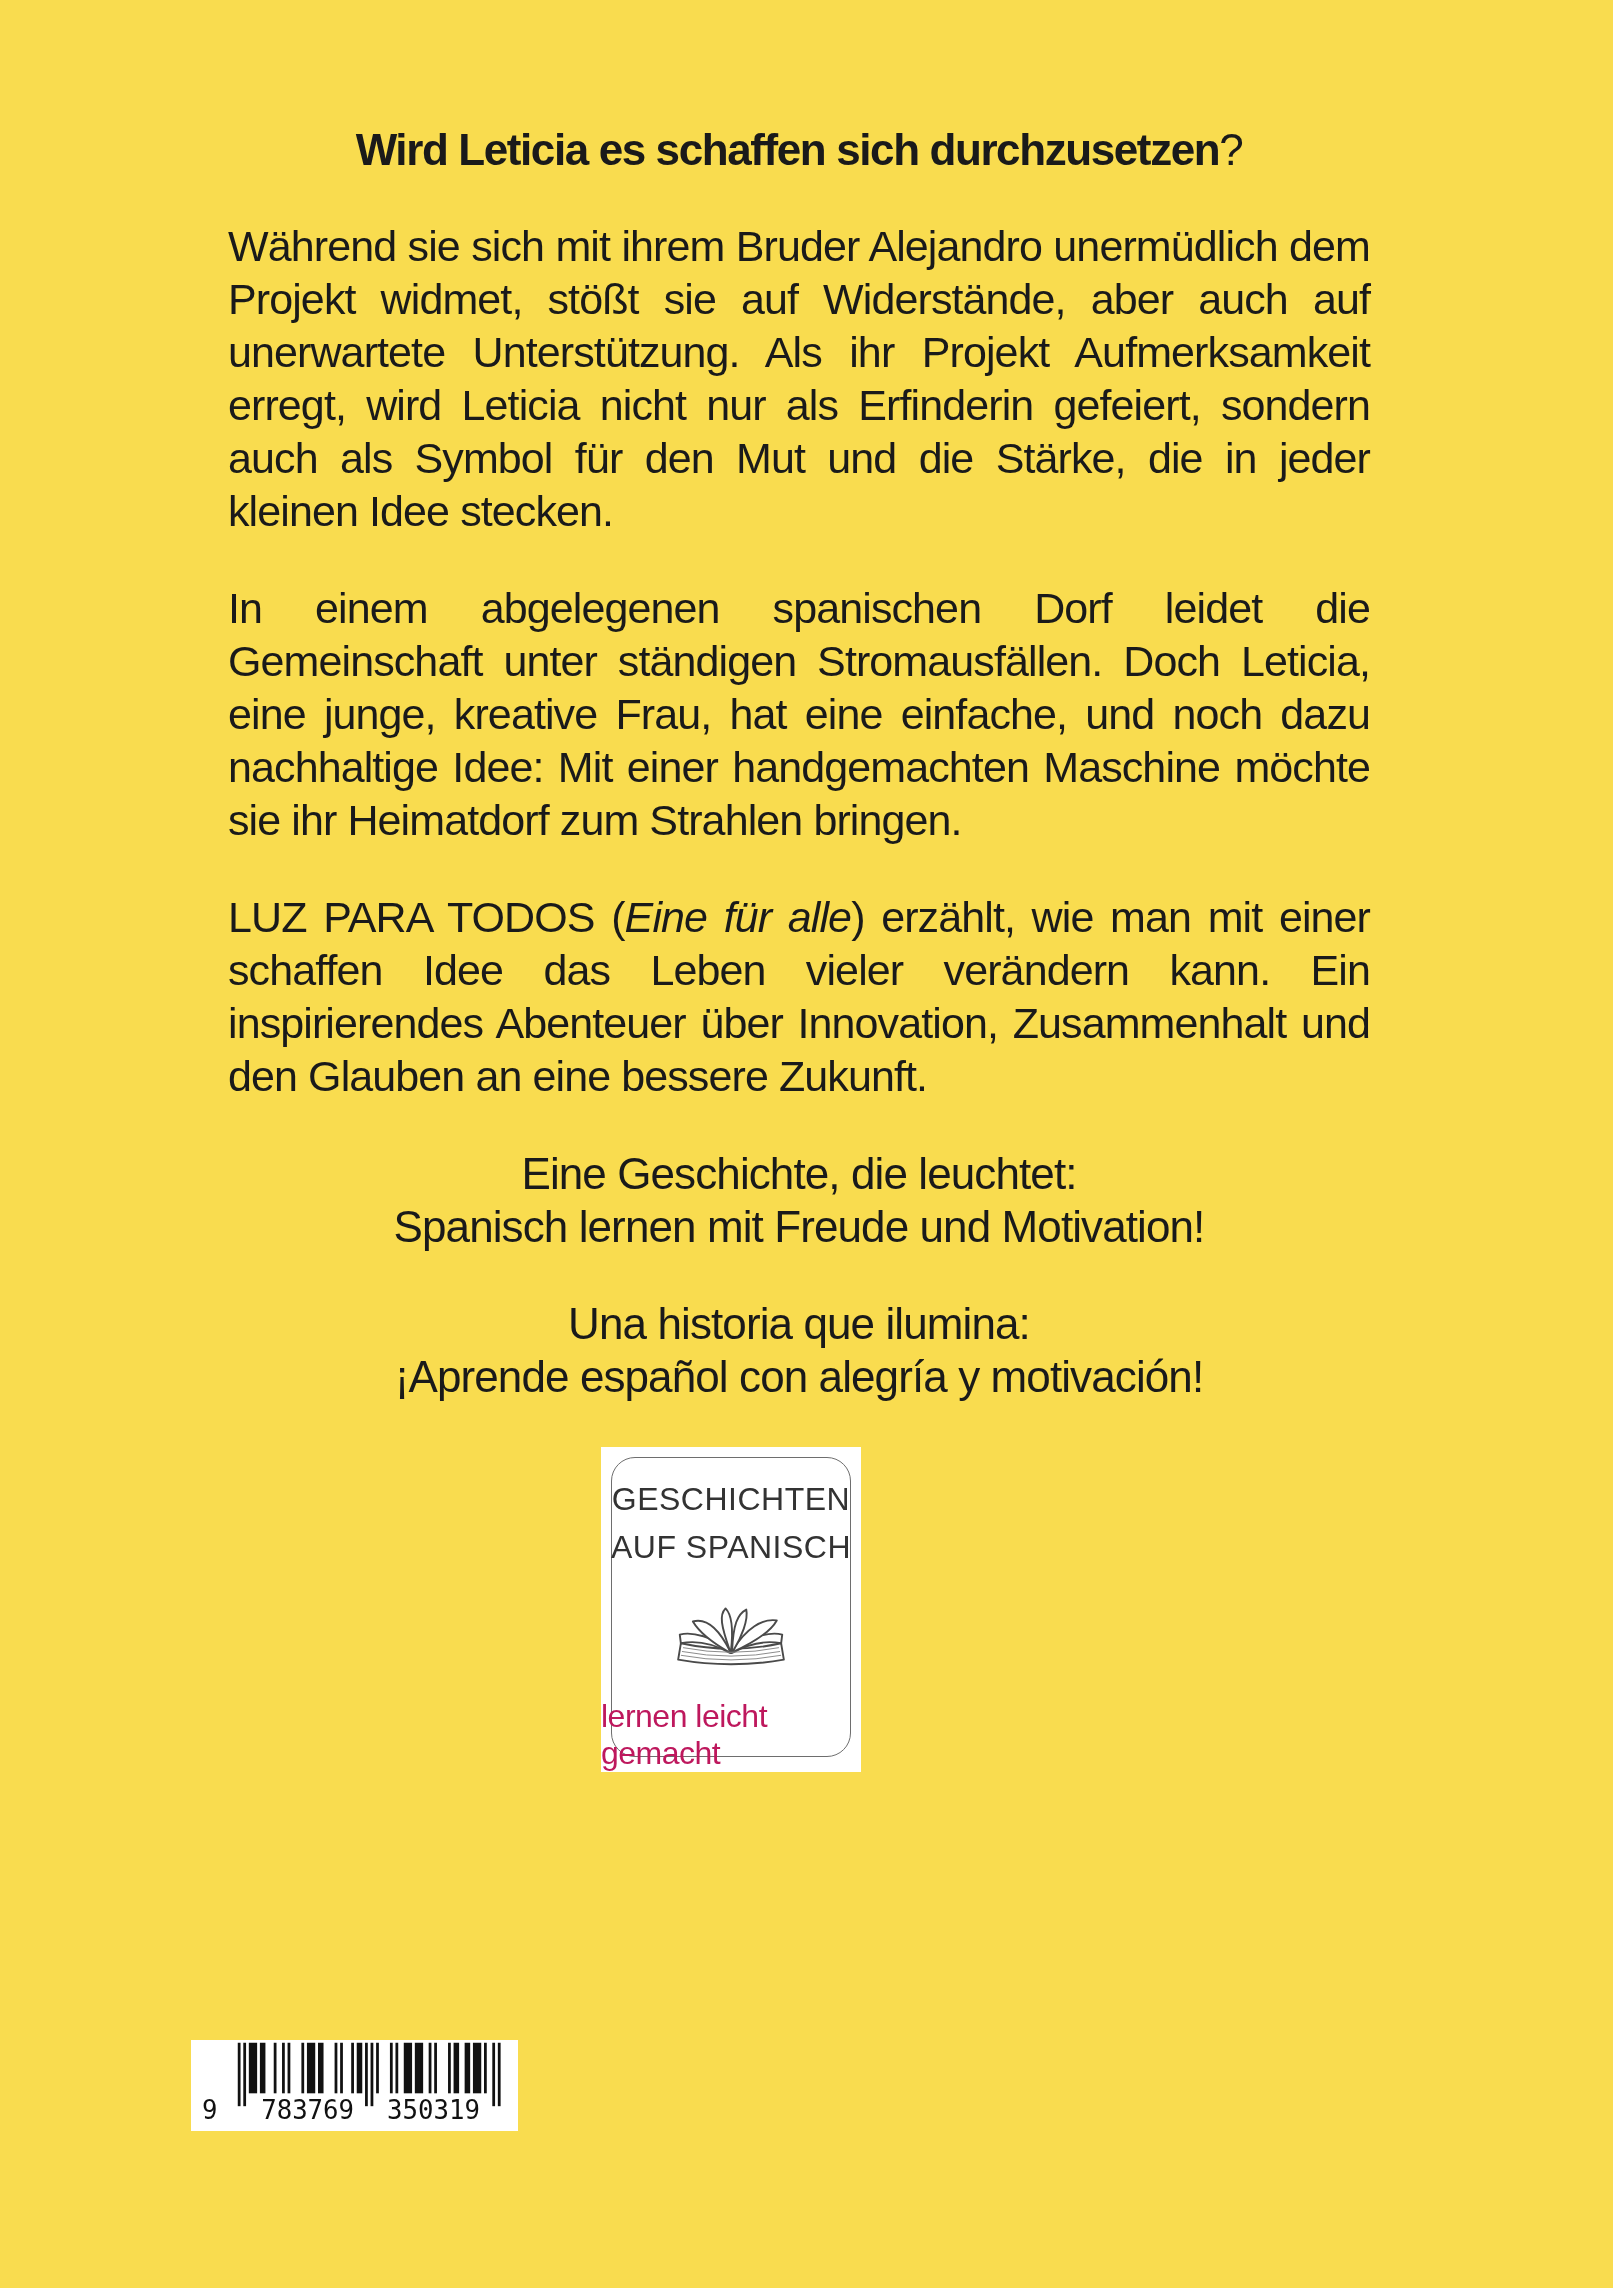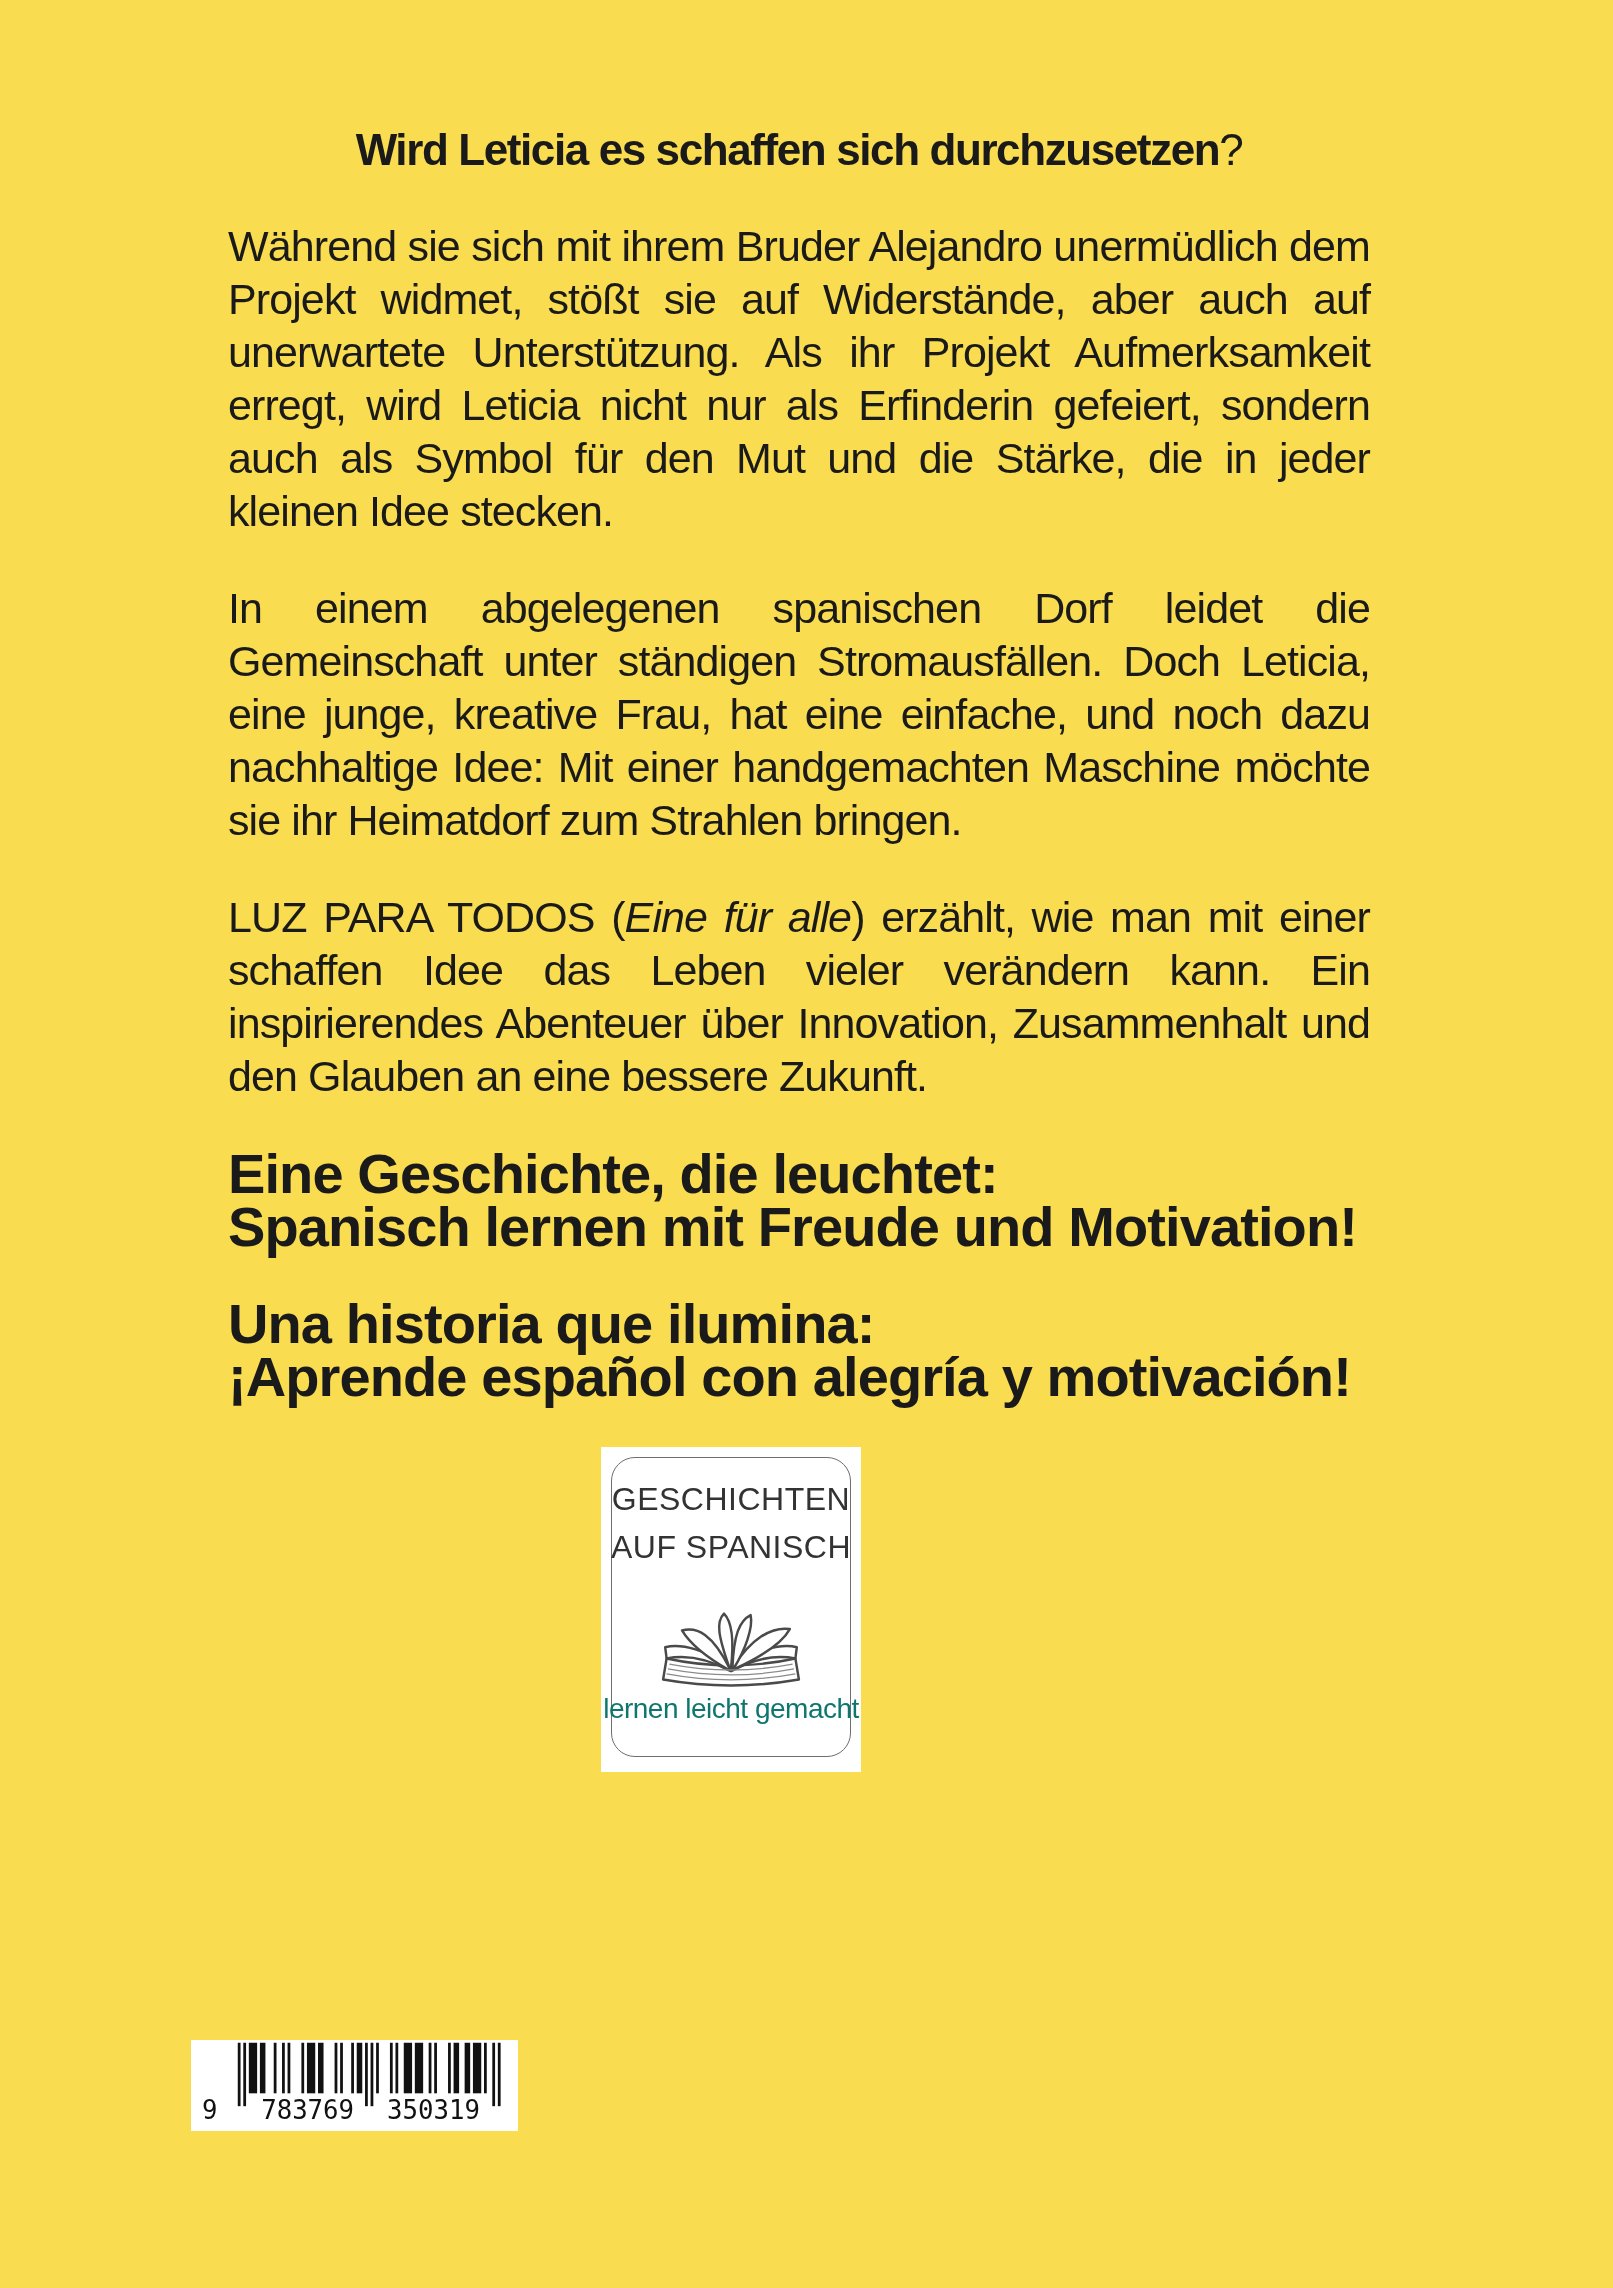--- a/index.html
+++ b/index.html
@@ -28,25 +28,25 @@
   .headline .mark{font-weight:normal;}
   .body-para{
     font-size:43px;
     letter-spacing:-0.9px;
     line-height:53px;
     text-align:justify;
     margin:0 0 44px 0;
   }
   .body-para .it{font-style:italic;}
   .tagline{
-    font-size:56px;
-    font-weight:bold;
+    font-size:44px;
+    font-weight:normal;
     letter-spacing:-0.9px;
     line-height:53px;
-    text-align:left;
+    text-align:center;
     margin:0 0 44px 0;
   }
   .badge{
     position:relative;
     width:260px;height:325px;
     background:#ffffff;
     margin:44px 0 0 373px;
   }
   .badge-border{
     position:absolute;
@@ -63,23 +63,24 @@
   }
   .badge-title{
     font-size:32px;
     letter-spacing:0.5px;
     line-height:48px;
     color:#333333;
     text-align:center;
   }
   .badge-book{margin-top:20px;}
   .badge-subtitle{
-    font-size:28px;
+    font-size:32px;
     letter-spacing:-0.5px;
-    color:#0f766e;
+    color:#be185d;
+    margin-top:28px;
   }
   .barcode-box{
     position:absolute;
     left:191px;top:2040px;
     width:327px;height:91px;
     background:#ffffff;
   }
 </style>
 </head>
 <body>

